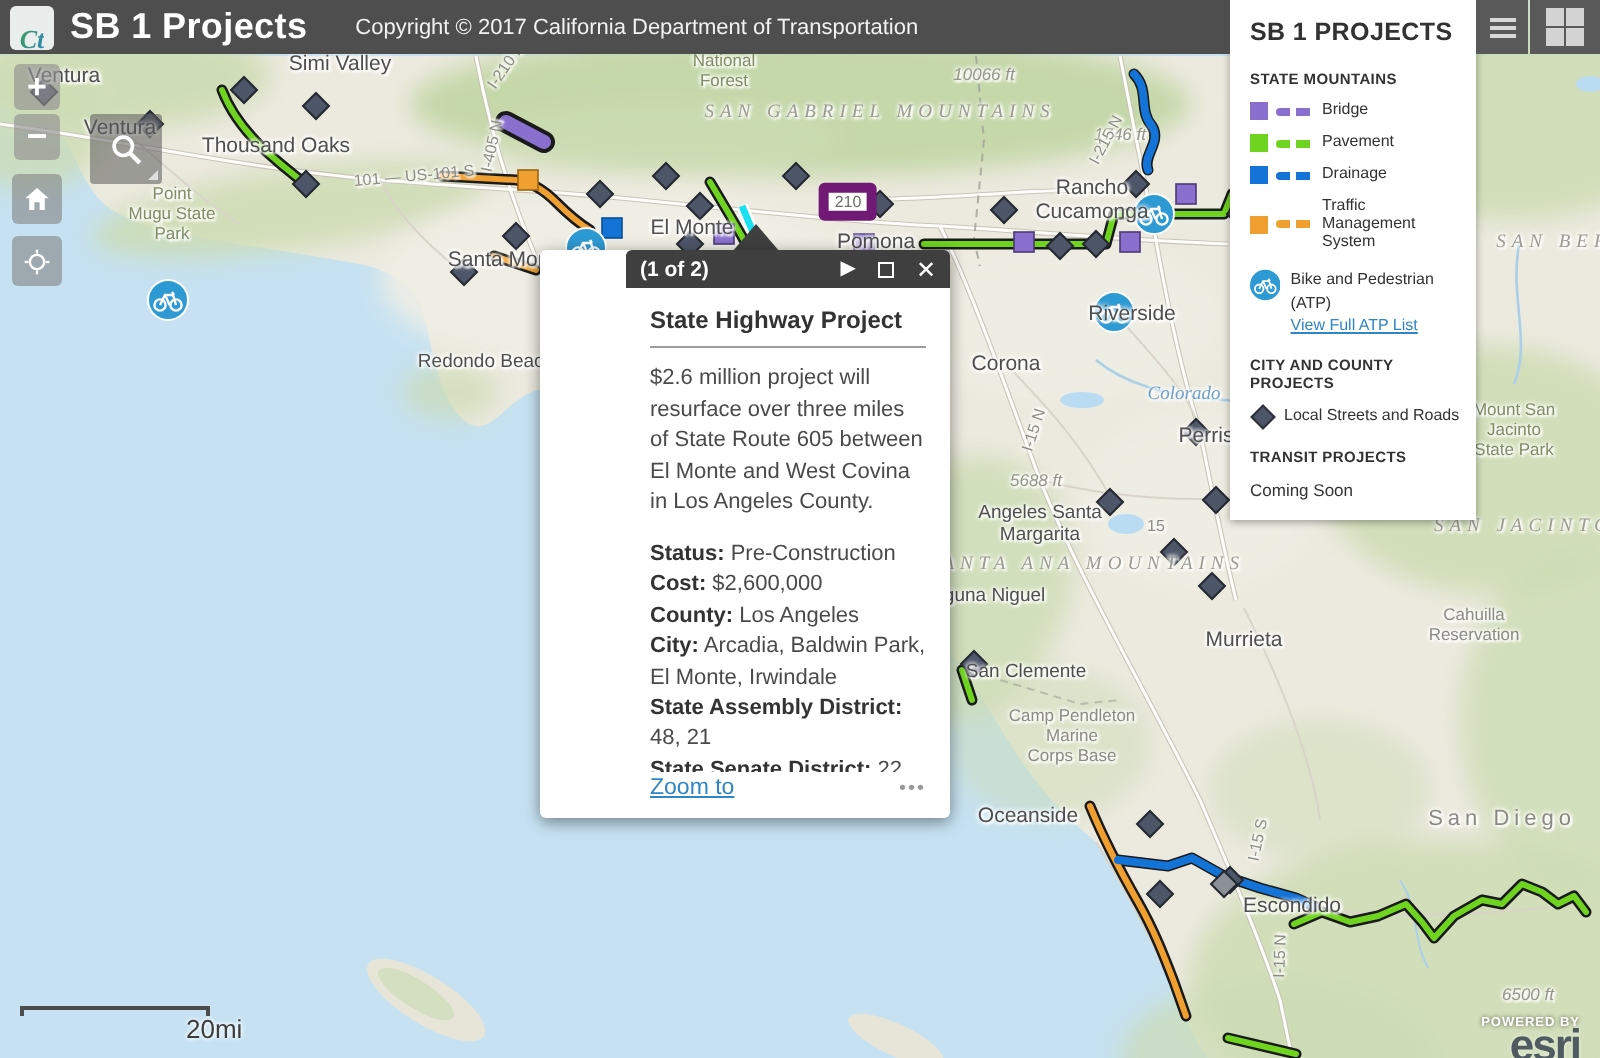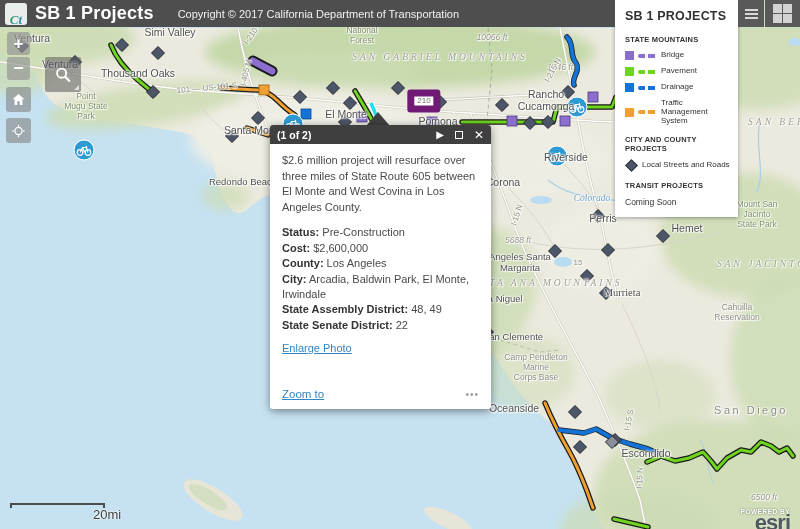--- a/index.html
+++ b/index.html
@@ -15,21 +15,21 @@
        text-shadow:0 0 2px #fff,0 0 2px #fff,0 0 3px #fff,1px 1px 1px #fff;}
   .lbl.small{font-size:9.5px;}
   .lbl.park{font-size:8.5px;color:#7e8d66;}
   .lbl.graypark{color:#8b8b83;}
   .lbl.range{font-family:"Liberation Serif",serif;font-style:italic;font-size:9.5px;
              letter-spacing:3px;color:#9b9b90;}
   .lbl.elev{font-style:italic;font-size:8.5px;color:#95958a;}
   .lbl.river{font-family:"Liberation Serif",serif;font-style:italic;font-size:9.5px;color:#6f9fc6;}
   .lbl.road{font-size:8px;color:#8e8e85;}
   .lbl.region{font-size:11px;letter-spacing:2.5px;color:#8a8a82;}
-  .lbl.pill{font-size:8px;color:#6e6e66;background:#fff;border:7px solid #701a75;
+  .lbl.pill{font-size:8px;color:#6e6e66;background:#fff;border:5px solid #701a75;
             border-radius:3px;padding:0 3px;text-shadow:none;}
 
   
   #header{position:absolute;left:0;top:0;width:615px;height:27px;background:#4e4e4e;z-index:35;
           display:flex;align-items:center;color:#fff;}
   #logo{width:22px;height:22px;margin:0 8px 0 5px;border-radius:3px;background:#e9edec;
         display:flex;flex-direction:column;align-items:center;justify-content:center;overflow:hidden;}
   #logo .ct{font-family:"Liberation Serif",serif;font-weight:bold;font-style:italic;
             font-size:13px;line-height:11px;color:#2e86b8;
             background:linear-gradient(120deg,#3aa05a,#2e86b8);-webkit-background-clip:text;
@@ -80,23 +80,23 @@
   #btn-home{left:6px;top:87px;width:25px;height:25px;background:rgba(130,130,130,.6);}
   #btn-locate{left:6px;top:118px;width:25px;height:25px;background:rgba(130,130,130,.6);}
   #btn-search{left:45px;top:57px;width:36px;height:35px;background:rgba(90,90,90,.55);border-radius:2px;}
   #btn-search .corner{position:absolute;right:2px;bottom:2px;width:0;height:0;
       border-left:5px solid transparent;border-bottom:5px solid rgba(255,255,255,.7);}
 
   
   #popup-leader{position:absolute;left:366px;top:112px;width:0;height:0;z-index:29;
       border-left:12px solid transparent;border-right:12px solid transparent;
       border-bottom:14px solid #3f3f3f;}
-  #popup{position:absolute;left:270px;top:125px;width:221px;height:284px;z-index:30;
+  #popup{position:absolute;left:270px;top:125px;width:205px;height:284px;z-index:30;
          background:#fff;border-radius:3px;box-shadow:0 2px 8px rgba(0,0,0,.45);
-         display:flex;flex-direction:column;}
+         display:flex;flex-direction:column;padding-left:43px;}
   #popup-header{height:19px;background:#3f3f3f;border-radius:3px 3px 0 0;color:#fff;
                 display:flex;align-items:center;padding:0 7px;flex:0 0 auto;}
   #popup-pager{font-size:10.5px;font-weight:bold;flex:1;}
   .ph-btn{background:none;border:none;color:#fff;cursor:pointer;padding:0;margin-left:11px;
           font-size:10px;line-height:1;display:flex;align-items:center;}
   .ph-btn .maxbox{width:8px;height:8px;border:1.5px solid #fff;display:block;}
   #popup-body{padding:9px 12px 6px;flex:1;overflow:hidden;position:relative;}
   #popup-title{font-size:12px;font-weight:bold;color:#333;padding-bottom:6px;
                border-bottom:1px solid #9b9b9b;margin-bottom:8px;}
   #popup-desc{font-size:11px;color:#4a4a4a;line-height:1.42;margin-bottom:10px;}
@@ -336,21 +336,21 @@
       <div class="lbl city" style="left: 216px; top: 130px; margin-left: 40px;">Santa Monica</div>
       <div class="lbl city small" style="left: 243px; top: 182px;">Redondo Beach</div>
       <div class="lbl city" style="left: 346px; top: 114px;">El Monte</div>
       <div class="lbl city" style="left: 438px; top: 121px;">Pomona</div>
       <div class="lbl city" style="left: 546px; top: 100px;">Rancho
 Cucamonga</div>
       <div class="lbl city" style="left: 566px; top: 157px;">Riverside</div>
       <div class="lbl city" style="left: 503px; top: 182px;">Corona</div>
       <div class="lbl city" style="left: 603px; top: 218px;">Perris</div>
       <div class="lbl city" style="left: 687px; top: 228px;">Hemet</div>
-      <div class="lbl city" style="left: 622px; top: 293px; font-family: Liberation Serif, serif;">Murrieta</div>
+      <div class="lbl city" style="left: 622px; top: 320px;">Murrieta</div>
       <div class="lbl city small" style="left: 520px; top: 263px;">Angeles Santa
 Margarita</div>
       <div class="lbl city small" style="left: 492px; top: 299px;">Laguna Niguel</div>
       <div class="lbl city small" style="left: 513px; top: 337px;">San Clemente</div>
       <div class="lbl park graypark" style="left: 536px; top: 368px;">Camp Pendleton
 Marine
 Corps Base</div>
       <div class="lbl city" style="left: 514px; top: 408px;">Oceanside</div>
       <div class="lbl city" style="left: 646px; top: 453px;">Escondido</div>
       <div class="lbl region" style="left: 751px; top: 410px;">San Diego</div>
@@ -422,20 +422,34 @@
       <span class="sq drainage"></span>
       <span class="dash drainage"></span>
       <span class="txt">Drainage</span>
     </div>
     <div class="lg-row">
       <span class="sq tms"></span>
       <span class="dash tms"></span>
       <span class="txt">Traffic Management System</span>
     </div>
 
+    <div id="atp-row">
+      <svg width="17" height="17" viewBox="0 0 20 20">
+        <circle cx="10" cy="10" r="10" fill="var(--bike)"></circle>
+        <g stroke="#fff" stroke-width="1.2" fill="none">
+          <circle cx="6" cy="12.5" r="2.8"></circle>
+            <circle cx="14" cy="12.5" r="2.8"></circle>
+          <path d="M6,12.5 L8.5,7.5 L12.5,7.5 L14,12.5 M8.5,7.5 L10.8,12.5 M12,6 L13,7.5"></path>
+        </g>
+      </svg>
+      <span class="atp-txt">
+        <span>Bike and Pedestrian (ATP)</span><br>
+        <a class="lnk">View Full ATP List</a>
+      </span>
+    </div>
 
     <h2>CITY AND COUNTY PROJECTS</h2>
     <div class="lg-row">
       <span class="diamond-swatch"></span>
       <span class="txt">Local Streets and Roads</span>
     </div>
 
     <h2>TRANSIT PROJECTS</h2>
     <div id="transit-item">Coming Soon</div>
   </div>
@@ -470,26 +484,27 @@
   <div id="popup">
     <div id="popup-header">
       <span id="popup-pager">(1 of 2)</span>
       <button class="ph-btn">▶</button>
       <button class="ph-btn">
           <span class="maxbox"></span>
         </button>
       <button class="ph-btn" style="font-size:12px;">✕</button>
     </div>
     <div id="popup-body">
+      <div id="popup-title">State Highway Project</div>
       <div id="popup-desc">$2.6 million project will resurface over three miles of State Route 605 between El Monte and West Covina in Los Angeles County.</div>
       <div class="fld"><b>Status:</b><span> Pre-Construction</span></div>
       <div class="fld"><b>Cost:</b><span> $2,600,000</span></div>
       <div class="fld"><b>County:</b><span> Los Angeles</span></div>
       <div class="fld"><b>City:</b><span> Arcadia, Baldwin Park, El Monte, Irwindale</span></div>
-      <div class="fld"><b>State Assembly District:</b><span> 48, 49</span></div>
+      <div class="fld"><b>State Assembly District:</b><span> 48, 21</span></div>
       <div class="fld"><b>State Senate District:</b><span> 22</span></div>
 
       <a class="lnk" id="enlarge-link">Enlarge Photo</a>
 
       
     </div>
     <div id="popup-footer">
       <a class="lnk" id="zoomto-link">Zoom to</a>
       <span id="popup-more">•••</span>
     </div>

